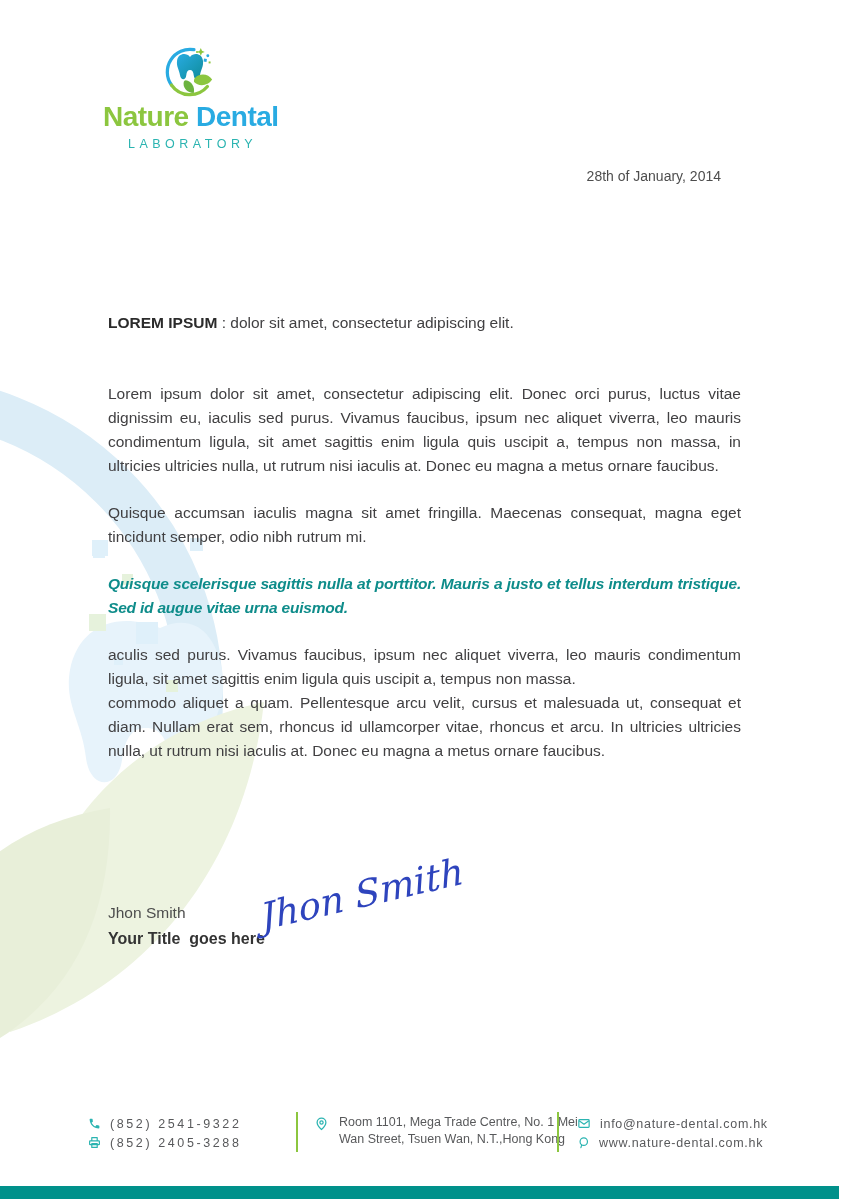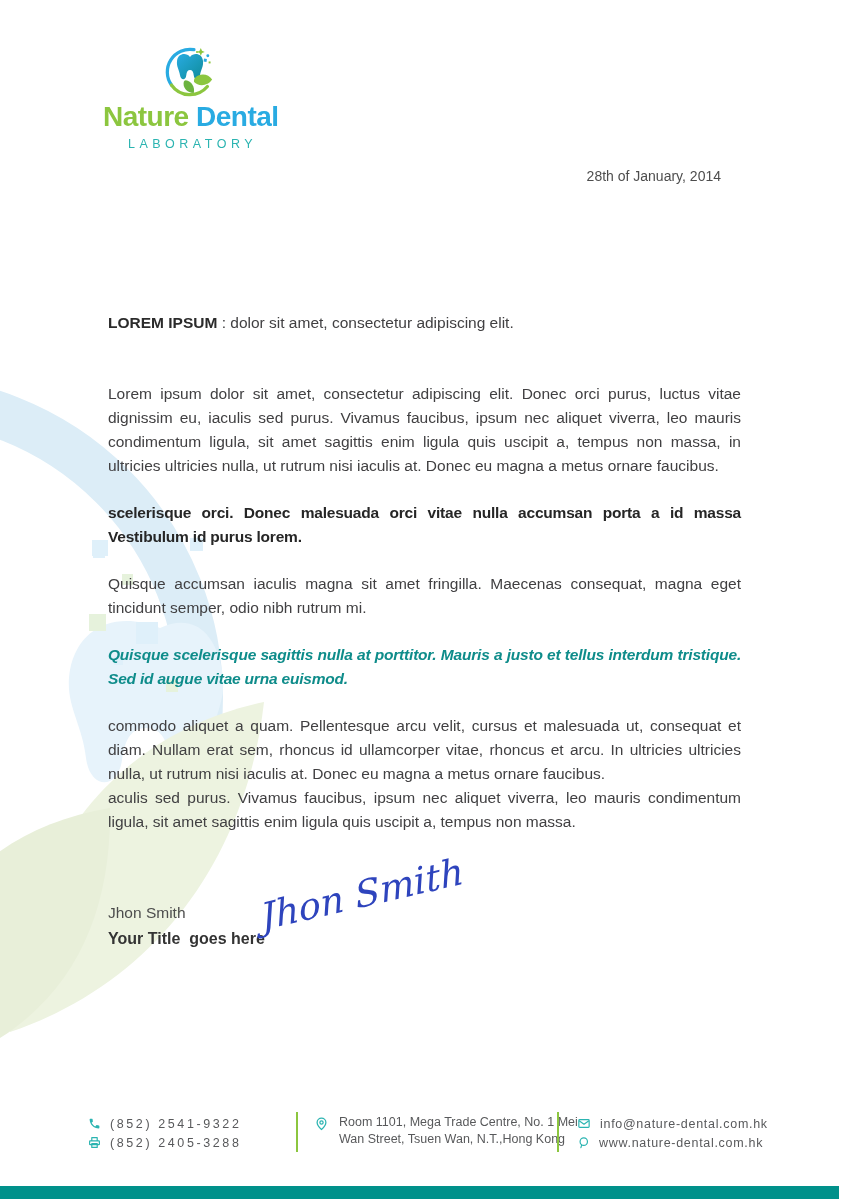--- a/index.html
+++ b/index.html
@@ -96,25 +96,24 @@
     <div class="brand-name"><span class="n1">Nature</span><span>&nbsp;</span><span class="n2">Dental</span></div>
     <div class="brand-tagline">LABORATORY</div>
   </div>
 
   <div class="date-line">28th of January, 2014</div>
 
   <div class="subject-line"><span class="lead">LOREM IPSUM</span><span> : dolor sit amet, consectetur adipiscing elit.</span></div>
 
   <div class="body-block">
     <p>Lorem ipsum dolor sit amet, consectetur adipiscing elit. Donec orci purus, luctus vitae dignissim eu, iaculis sed purus. Vivamus faucibus, ipsum nec aliquet viverra, leo mauris condimentum ligula, sit amet sagittis enim ligula quis uscipit a, tempus non massa, in ultricies ultricies nulla, ut rutrum nisi iaculis at. Donec eu magna a metus ornare faucibus.</p>
-    <p class="bold-dark">scelerisque orci. Donec malesuada orci vitae nulla accumsan porta a id massa Vestibulum id purus lorem.</p>
     <p>Quisque accumsan iaculis magna sit amet fringilla. Maecenas consequat, magna eget tincidunt semper, odio nibh rutrum mi.</p>
     <p class="teal-bold">Quisque scelerisque sagittis nulla at porttitor. Mauris a justo et tellus interdum tristique. Sed id augue vitae urna euismod.</p>
+    <p class="no-gap">aculis sed purus. Vivamus faucibus, ipsum nec aliquet viverra, leo mauris condimentum ligula, sit amet sagittis enim ligula quis uscipit a, tempus non massa.</p>
     <p class="no-gap">commodo aliquet a quam. Pellentesque arcu velit, cursus et malesuada ut, consequat et diam. Nullam erat sem, rhoncus id ullamcorper vitae, rhoncus et arcu. In ultricies ultricies nulla, ut rutrum nisi iaculis at. Donec eu magna a metus ornare faucibus.</p>
-    <p class="no-gap">aculis sed purus. Vivamus faucibus, ipsum nec aliquet viverra, leo mauris condimentum ligula, sit amet sagittis enim ligula quis uscipit a, tempus non massa.</p>
   </div>
 
   <div class="signer-name">Jhon Smith</div>
   <div class="signer-title">Your Title  goes here</div>
   <div class="signature-script">Jhon Smith</div>
 
   <div class="footer-col col-phone">
     <div class="f-row">
       <svg width="13" height="13" viewBox="0 0 24 24">
           <path fill="#2BB4B1" d="M6.62 10.79c1.44 2.83 3.76 5.14 6.59 6.59l2.2-2.2c.27-.27.67-.36 1.02-.24 1.12.37 2.33.57 3.57.57.55 0 1 .45 1 1V20c0 .55-.45 1-1 1-9.39 0-17-7.61-17-17 0-.55.45-1 1-1h3.5c.55 0 1 .45 1 1 0 1.25.2 2.45.57 3.57.11.35.03.74-.25 1.02l-2.2 2.2z"></path>

